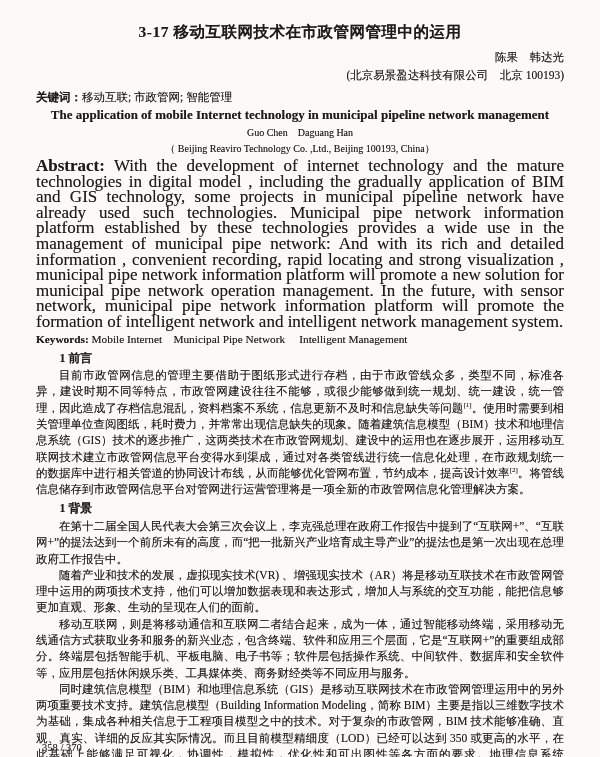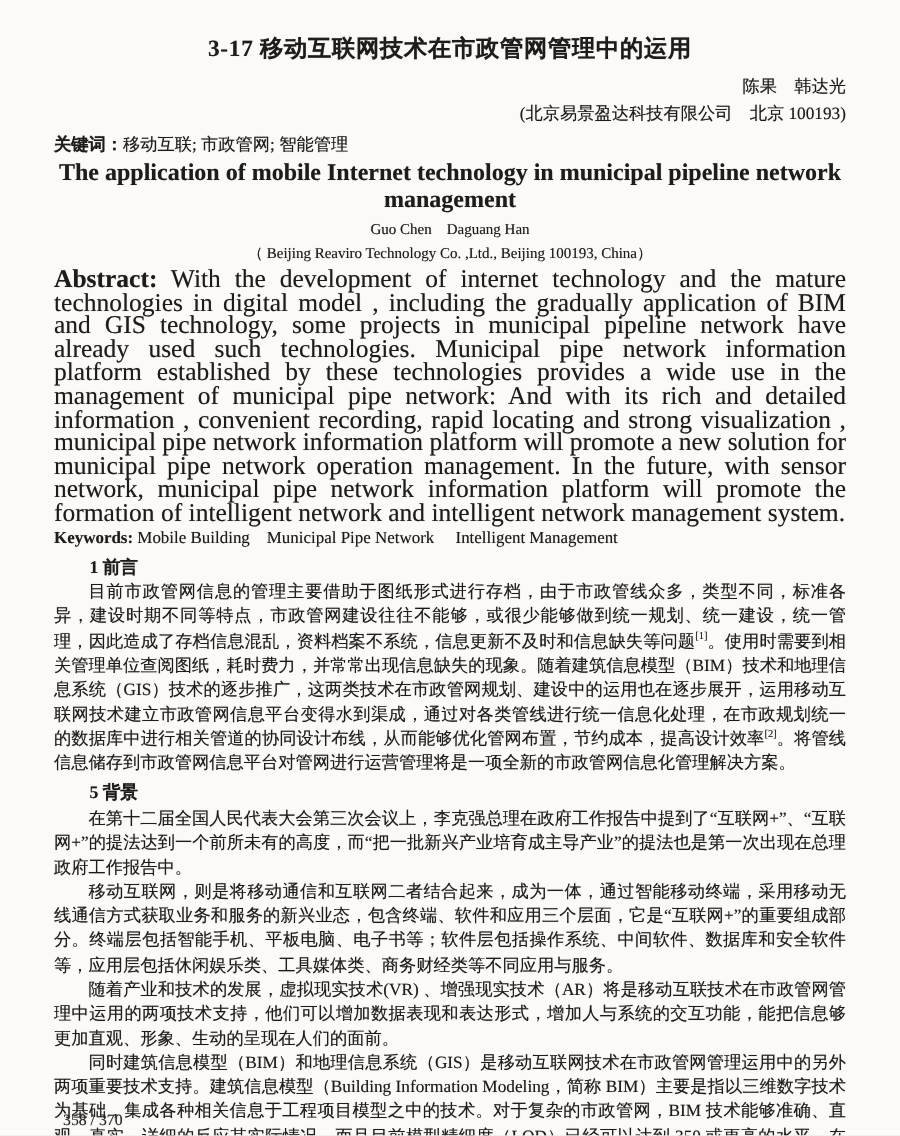--- a/index.html
+++ b/index.html
@@ -38,21 +38,21 @@
     line-height: 15.8px;
     text-align: justify;
     margin: 0;
   }
   .kw-cn {
     font-size: 11.5px;
     line-height: 16px;
     margin: 1px 0 2px 0;
   }
   .title-en {
-    font-size: 16px;
+    font-size: 13px;
     font-weight: bold;
     text-align: center;
     margin: 0 0 3px 0;
   }
   .authors-en, .affil-en {
     font-size: 10px;
     text-align: center;
     margin: 0 0 2px 0;
   }
   .abs-en {
@@ -104,28 +104,28 @@
 
 
   <p class="kw-cn"><b>关键词：</b><span>移动互联; 市政管网; 智能管理</span></p>
 
   <div class="title-en">The application of mobile Internet technology in municipal pipeline network management</div>
   <div class="authors-en">Guo Chen　Daguang Han</div>
   <div class="affil-en">（ Beijing Reaviro Technology Co. ,Ltd., Beijing 100193, China）</div>
 
   <p class="abs-en"><b>Abstract:</b> <span>With the development of internet technology and the mature technologies in digital model , including the gradually application of BIM and GIS technology, some projects in municipal pipeline network have already used such technologies. Municipal pipe network information platform  established by these technologies provides a wide use in the management of municipal pipe network: And with its rich and detailed information , convenient recording, rapid locating and strong visualization , municipal pipe network information platform will promote a new solution for municipal pipe network operation management. In the future, with sensor network, municipal pipe network information platform will promote the formation of intelligent network and intelligent network management system.</span></p>
 
-  <p class="kw-en"><b>Keywords:</b> <span>Mobile Building　Municipal Pipe Network　 Intelligent Management</span></p>
+  <p class="kw-en"><b>Keywords:</b> <span>Mobile Internet　Municipal Pipe Network　 Intelligent Management</span></p>
 
   <div class="sec-heading">1 前言</div>
 
   <p class="body-p"><span>目前市政管网信息的管理主要借助于图纸形式进行存档，由于市政管线众多，类型不同，标准各异，建设时期不同等特点，市政管网建设往往不能够，或很少能够做到统一规划、统一建设，统一管理，因此造成了存档信息混乱，资料档案不系统，信息更新不及时和信息缺失等问题</span><sup>[1]</sup><span>。使用时需要到相关管理单位查阅图纸，耗时费力，并常常出现信息缺失的现象。随着建筑信息模型（BIM）技术和地理信息系统（GIS）技术的逐步推广，这两类技术在市政管网规划、建设中的运用也在逐步展开，运用移动互联网技术建立市政管网信息平台变得水到渠成，通过对各类管线进行统一信息化处理，在市政规划统一的数据库中进行相关管道的协同设计布线，从而能够优化管网布置，节约成本，提高设计效率</span><sup>[2]</sup><span>。将管线信息储存到市政管网信息平台对管网进行运营管理将是一项全新的市政管网信息化管理解决方案。</span></p>
 
-  <div class="sec-heading">5 背景</div>
+  <div class="sec-heading">1 背景</div>
 
   <p class="body-p">在第十二届全国人民代表大会第三次会议上，李克强总理在政府工作报告中提到了“互联网+”、“互联网+”的提法达到一个前所未有的高度，而“把一批新兴产业培育成主导产业”的提法也是第一次出现在总理政府工作报告中。</p>
+  <p class="body-p">随着产业和技术的发展，虚拟现实技术(VR) 、增强现实技术（AR）将是移动互联技术在市政管网管理中运用的两项技术支持，他们可以增加数据表现和表达形式，增加人与系统的交互功能，能把信息够更加直观、形象、生动的呈现在人们的面前。</p>
   <p class="body-p">移动互联网，则是将移动通信和互联网二者结合起来，成为一体，通过智能移动终端，采用移动无线通信方式获取业务和服务的新兴业态，包含终端、软件和应用三个层面，它是“互联网+”的重要组成部分。终端层包括智能手机、平板电脑、电子书等；软件层包括操作系统、中间软件、数据库和安全软件等，应用层包括休闲娱乐类、工具媒体类、商务财经类等不同应用与服务。</p>
-  <p class="body-p">随着产业和技术的发展，虚拟现实技术(VR) 、增强现实技术（AR）将是移动互联技术在市政管网管理中运用的两项技术支持，他们可以增加数据表现和表达形式，增加人与系统的交互功能，能把信息够更加直观、形象、生动的呈现在人们的面前。</p>
   <p class="body-p">同时建筑信息模型（BIM）和地理信息系统（GIS）是移动互联网技术在市政管网管理运用中的另外两项重要技术支持。建筑信息模型（Building Information Modeling，简称 BIM）主要是指以三维数字技术为基础，集成各种相关信息于工程项目模型之中的技术。对于复杂的市政管网，BIM 技术能够准确、直观、真实、详细的反应其实际情况。而且目前模型精细度（LOD）已经可以达到 350 或更高的水平，在此基础上能够满足可视化，协调性，模拟性，优化性和可出图性等各方面的要求。地理信息系统（Geographic Information System,简称 GIS）则是对整个或部分地球表层（包括大气层）空间中的有关地理分布数据进行采集、储存、管理、运算、分析、显示和描述的技术系统。它与 BIM 技术相互补充，</p>
 
   <div class="page-footer">358 / 370</div>
 
 </div>
 
 </body></html>

